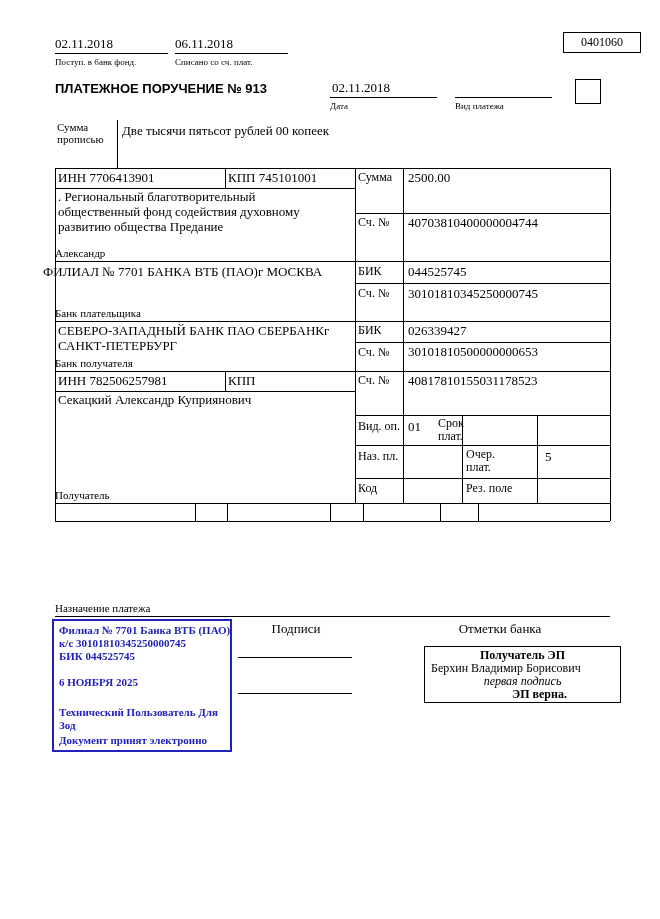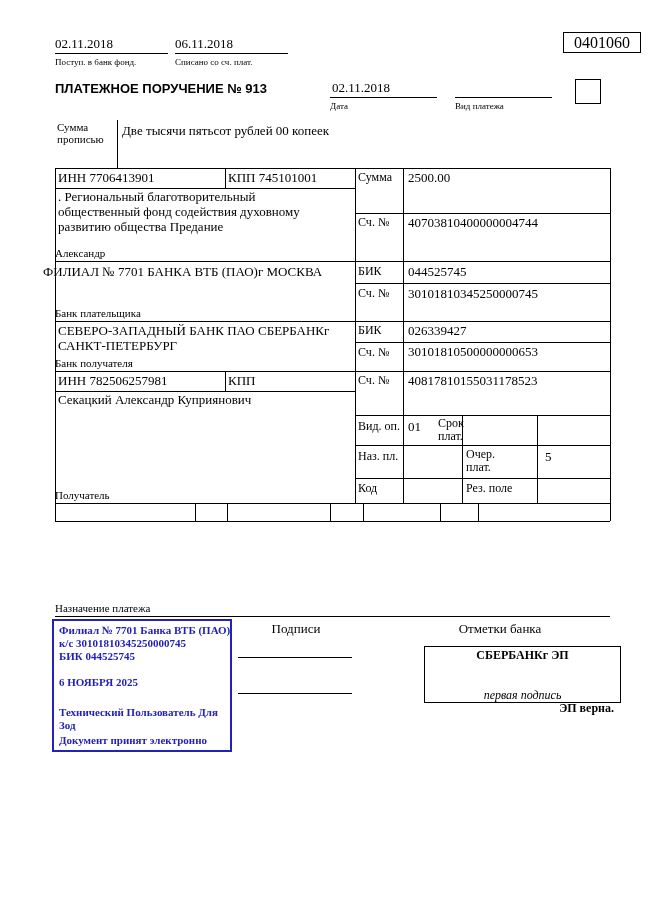--- a/index.html
+++ b/index.html
@@ -7,21 +7,21 @@
   .page {
     position:relative; width:660px; height:919px; background:#fff;
     font-family:"Liberation Serif", serif; color:#000; overflow:hidden;
   }
   .t { position:absolute; font-size:13px; line-height:15px; white-space:pre-line; }
   .nw { white-space:nowrap; }
   .sm { font-size:9px; line-height:10px; }
   .lbl { font-size:11px; line-height:12px; }
   .cl { font-size:12px; line-height:13px; }
   .b { font-weight:bold; }
-  .i { font-style:italic;margin-top:27px; }
+  .i { font-style:italic; }
   .sans { font-family:"Liberation Sans", sans-serif; }
   .hl { position:absolute; border-top:1px solid #000; height:0; }
   .vl { position:absolute; border-left:1px solid #000; width:0; }
   .box { position:absolute; border:1px solid #000; }
   .stamp {
     position:absolute; left:52px; top:619px; width:180px; height:133px;
     border:2px solid #2222bb; color:#2222bb; font-size:11px; line-height:13px;
     padding:3px 5px;
   }
   .stamp-line { min-height:13px; white-space:nowrap;font-weight:bold; }
@@ -37,21 +37,21 @@
 <div class="page">
 
   <div class="t nw" style="left:55px;top:36px">02.11.2018</div>
   <div class="hl" style="left:55px;top:53px;width:113px"></div>
   <div class="t sm nw" style="left:55px;top:57px">Поступ. в банк фонд.</div>
 
   <div class="t nw" style="left:175px;top:36px">06.11.2018</div>
   <div class="hl" style="left:175px;top:53px;width:113px"></div>
   <div class="t sm nw" style="left:175px;top:57px">Списано со сч. плат.</div>
 
-  <div class="box" style="left:563px;top:32px;width:78px;height:21px;text-align:center;font-size:16px;line-height:19px">
+  <div class="box" style="left:563px;top:32px;width:78px;height:21px;text-align:center;font-size:12px;line-height:19px">
     <span>0401060</span>
   </div>
 
   <div class="t nw b sans" style="left:55px;top:81px;font-size:13px">ПЛАТЕЖНОЕ ПОРУЧЕНИЕ № 913</div>
   <div class="t nw" style="left:332px;top:80px">02.11.2018</div>
   <div class="hl" style="left:330px;top:97px;width:107px"></div>
   <div class="t sm nw" style="left:330px;top:101px">Дата</div>
   <div class="hl" style="left:455px;top:97px;width:97px"></div>
   <div class="t sm nw" style="left:455px;top:101px">Вид платежа</div>
   <div class="box" style="left:575px;top:79px;width:26px;height:25px"></div>
@@ -149,18 +149,19 @@
     <div class="stamp-line">Зод</div>
     <div class="stamp-line" style="margin-top:2px">Документ принят электронно</div>
   </div>
 
   <div class="t" style="left:240px;top:621px;width:112px;text-align:center">Подписи</div>
   <div class="hl" style="left:238px;top:657px;width:114px"></div>
   <div class="hl" style="left:238px;top:693px;width:114px"></div>
 
   <div class="t" style="left:415px;top:621px;width:170px;text-align:center">Отметки банка</div>
   <div class="sig-stamp">
-    <div class="sig-line b" style="text-align:center">СБЕРБАНКг ЭП</div>
+    <div class="sig-line b" style="text-align:center">Получатель ЭП</div>
+    <div class="sig-line">Берхин Владимир Борисович</div>
     <div class="sig-line i" style="text-align:center">первая подпись</div>
-    <div class="sig-line b" style="text-align:right;padding-left:40px">ЭП верна.</div>
+    <div class="sig-line b" style="text-align:center;padding-left:40px">ЭП верна.</div>
   </div>
 
 </div>
 
 </body></html>

